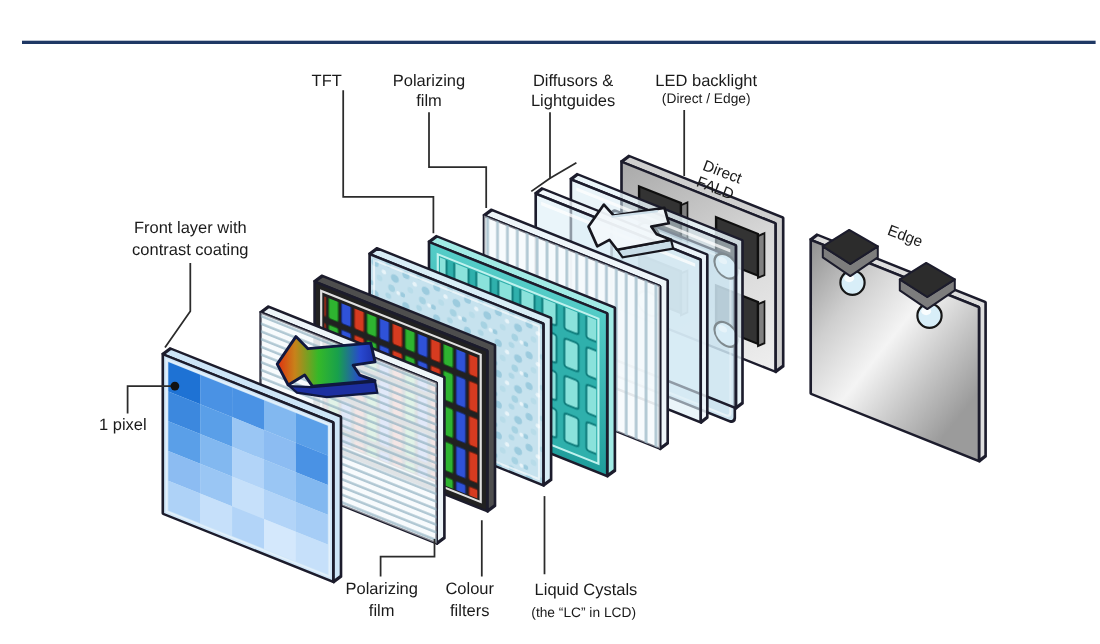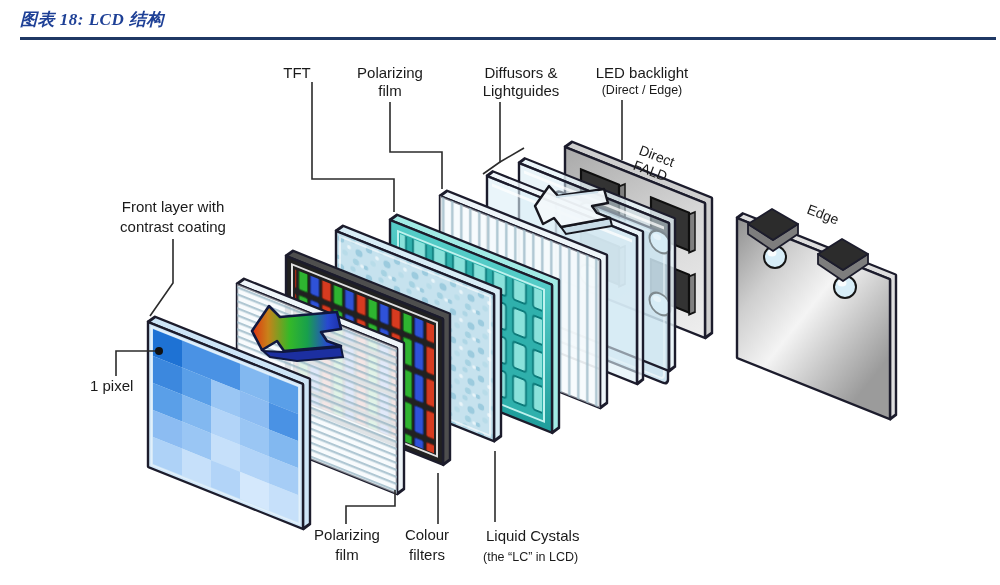--- a/index.html
+++ b/index.html
@@ -14,21 +14,20 @@
   .ol-thin{stroke:#1c1c2c;stroke-width:1.8;stroke-linejoin:round;}
   .conn{stroke:#2b2b2b;stroke-width:1.6;fill:none;}
   .lbl{font-family:"Liberation Sans",sans-serif;font-size:15px;fill:#1a1a1a;}
   .lbl-sm{font-family:"Liberation Sans",sans-serif;font-size:12.5px;fill:#1a1a1a;}
   .lbl-rot{font-family:"Liberation Sans",sans-serif;font-size:14px;fill:#1a1a1a;}
 </style>
 </head>
 <body>
 
 <div class="page">
-  <span class="fig-title">图表 18: LCD 结构</span>
   <div class="title-rule"></div>
 
   <svg class="diagram" width="1000" height="585" viewBox="0 0 1000 585">
     <defs>
       <linearGradient id="gradRainbow" x1="0" y1="0" x2="1" y2="0">
         <stop offset="0" stop-color="#e03010"></stop>
           <stop offset="0.18" stop-color="#c8821a"></stop>
         <stop offset="0.42" stop-color="#35b828"></stop>
           <stop offset="0.62" stop-color="#18a04c"></stop>
         <stop offset="0.85" stop-color="#2848d0"></stop>

